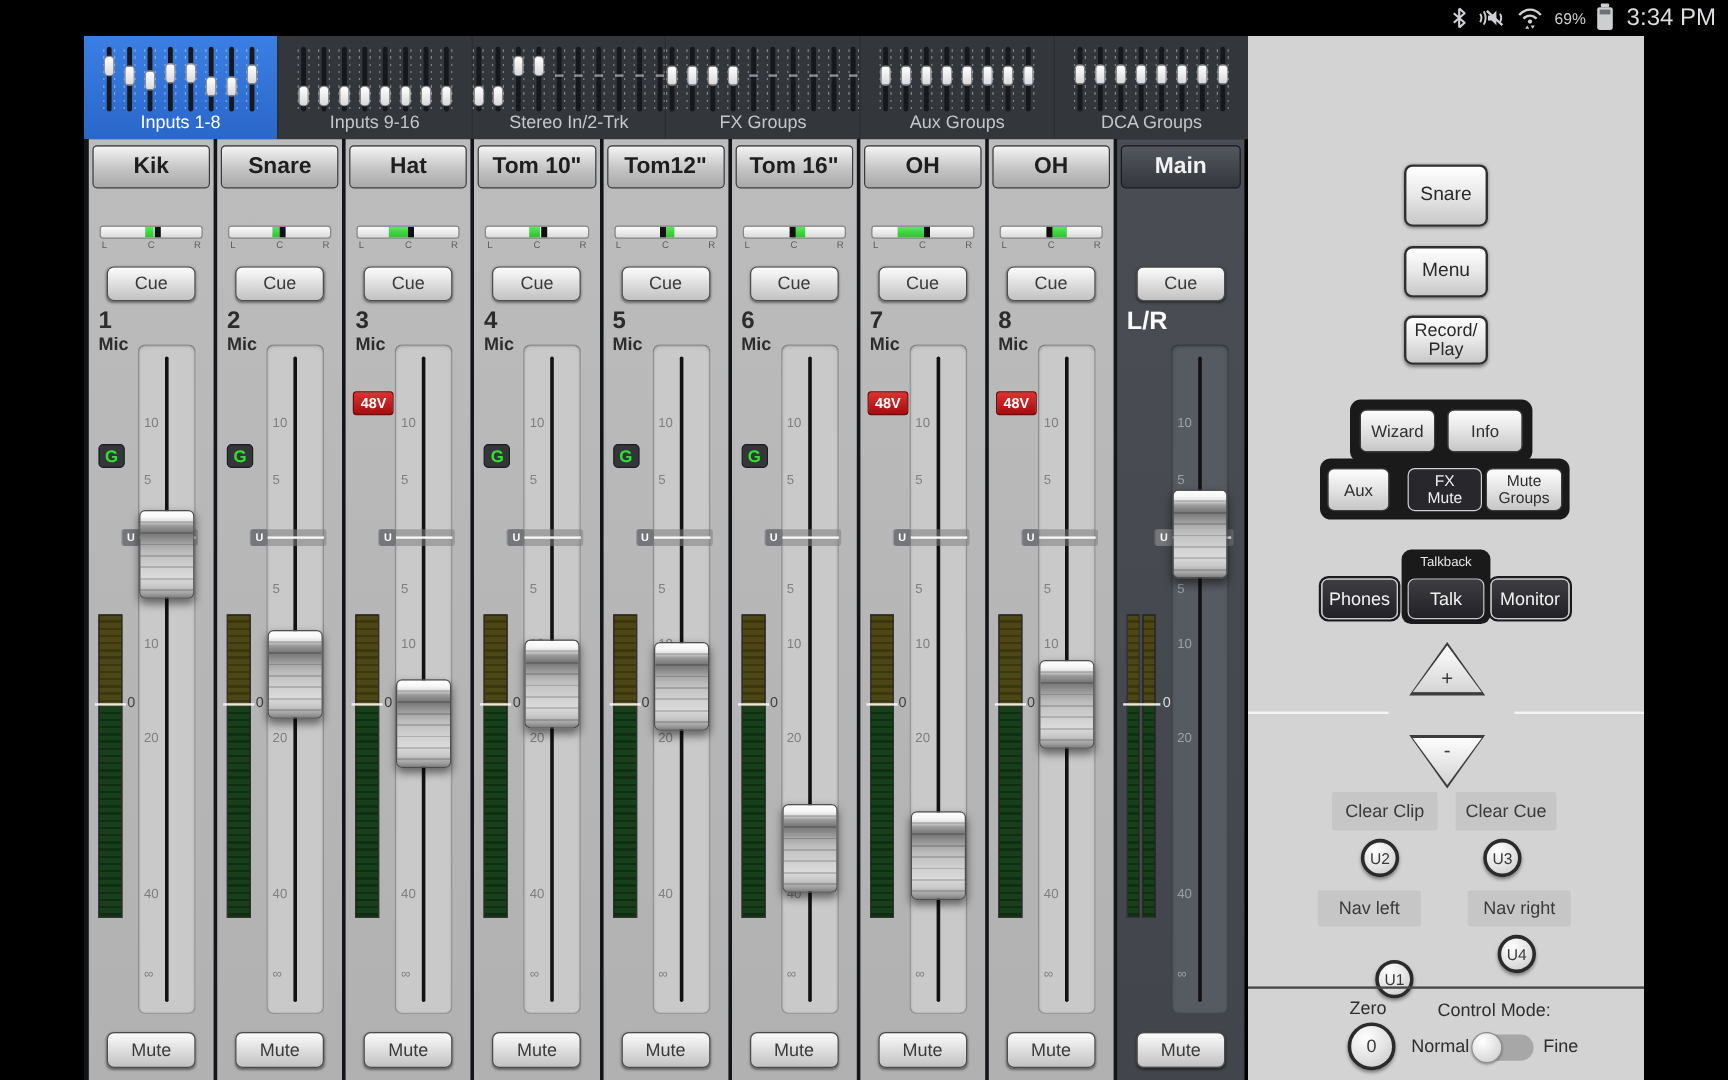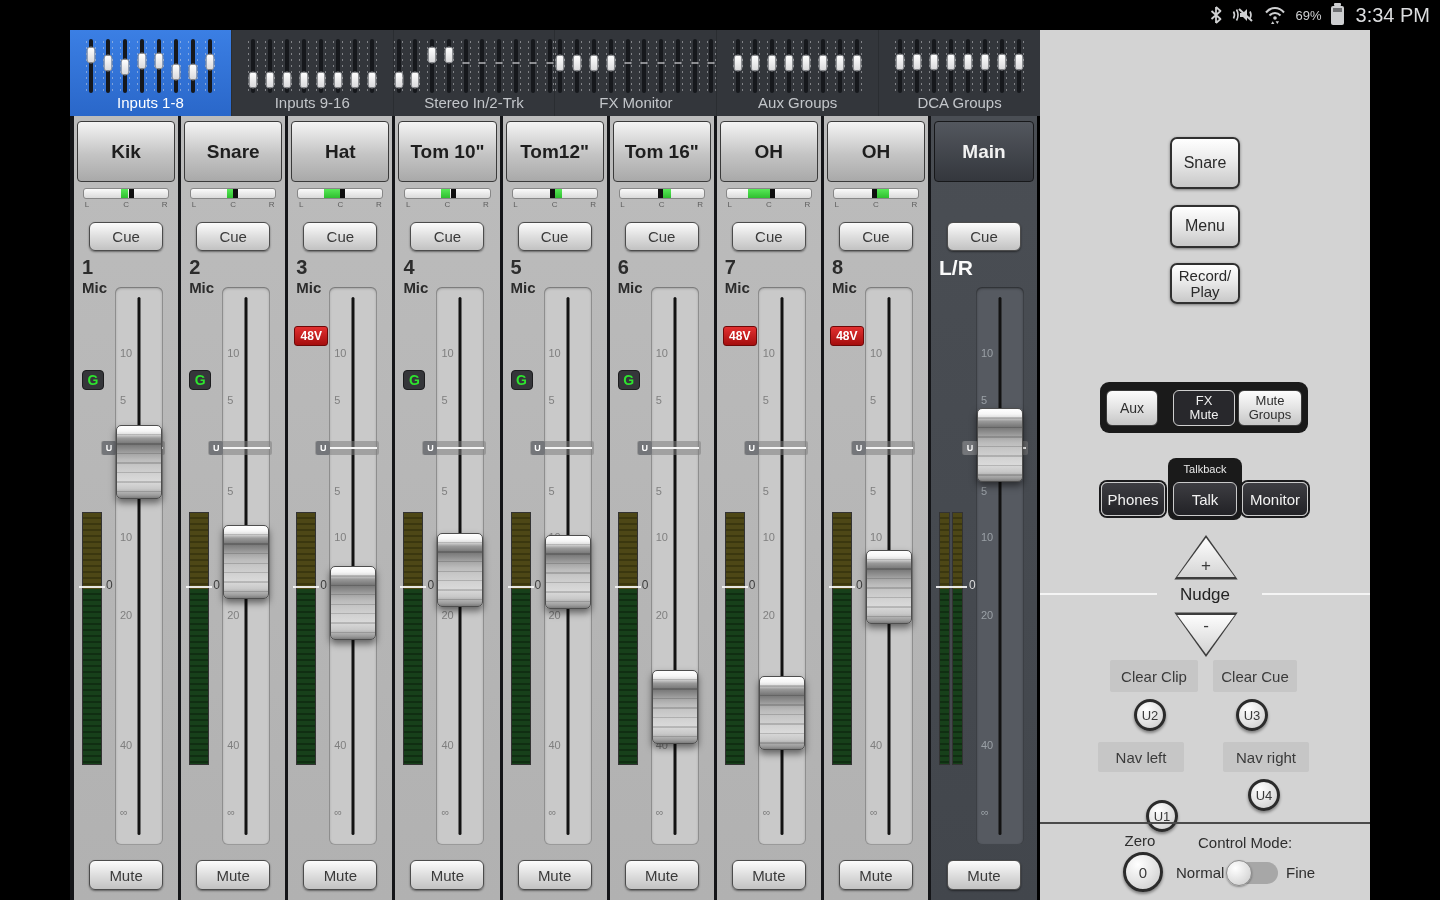--- a/index.html
+++ b/index.html
@@ -32,21 +32,21 @@
   .mf-knob { position:absolute; left:50%; transform:translate(-50%,-50%); width:9px; height:17px;
     background:linear-gradient(180deg,#ffffff,#d9d9db); border:1px solid #8e9094; border-radius:4px; }
   .mf-dash { position:absolute; left:50%; top:45%; transform:translate(-50%,-50%); width:7px; height:2px; background:rgba(235,235,238,.55); }
 
   
   #channels { position:absolute; left:70px; top:116px; width:862px; height:784px; background:#141518;
     display:flex; gap:3px; padding:0 4px; }
   .strip { position:relative; flex:1; background:linear-gradient(180deg,#bcbcbc,#b1b1b1); }
   #main-strip-host { position:absolute; left:931px; top:116px; width:106px; height:784px; background:linear-gradient(180deg,#4a4e54,#42464c); }
 
-  .ch-head { position:absolute; top:5px; left:3px; right:3px; height:61px; border-radius:4px;
+  .ch-head { position:absolute; top:5px; left:3px; right:3px; height:36px; border-radius:4px;
     background:linear-gradient(180deg,#f4f4f4,#c4c4c4 55%,#a9a9a9); border:1px solid #3a3a3a;
     display:flex; align-items:center; justify-content:center; font-size:19px; font-weight:600; color:#1e1e1e; cursor:pointer; }
   .main-head { background:linear-gradient(180deg,#53575e,#34373d); color:#f2f2f2; border-color:#17181a; }
 
   .pan-wrap { position:absolute; top:72px; left:9px; right:9px; height:24px; cursor:pointer; }
   .pan-track { position:relative; height:11px; background:linear-gradient(180deg,#fbfbfb,#dadada); border:1px solid #878787; border-radius:3px; overflow:hidden; }
   .pan-green { position:absolute; top:0; bottom:0; background:linear-gradient(180deg,#57e857,#2fbf2f); }
   .pan-marker { position:absolute; top:0; bottom:0; width:5px; background:#101010; }
   .pan-labels { position:relative; height:11px; font-size:8px; color:#5e5e5e; }
   .pan-labels .pl { position:absolute; top:1px; } .pl-l { left:2%; } .pl-c { left:50%; transform:translateX(-50%); } .pl-r { right:2%; }
@@ -366,21 +366,21 @@
           </div>
           <div class="mf">
             <div class="mf-track"></div>
             <div class="mf-dash"></div>
           </div>
           <div class="mf">
             <div class="mf-track"></div>
             <div class="mf-dash"></div>
           </div>
         </div>
-      <div class="tab-label">FX Monitor</div>
+      <div class="tab-label">FX Groups</div>
     </div>
     <div class="tab">
       <div class="minifaders">
           <div class="mf">
             <div class="mf-track"></div>
             <div class="mf-knob" style="top: 45%;"></div>
           </div>
           <div class="mf">
             <div class="mf-track"></div>
             <div class="mf-knob" style="top: 45%;"></div>
@@ -807,20 +807,24 @@
 
   <div id="panel">
 
     <div class="panel-btn" id="home-btn">Snare</div>
     <div class="panel-btn" id="menu-btn">Menu</div>
     <div class="panel-btn" id="recplay-btn">
       <span>Record/</span>
         <span>Play</span>
     </div>
 
+    <div class="cluster" id="cluster-top">
+      <div class="cl-btn" id="wizard-btn">Wizard</div>
+      <div class="cl-btn" id="info-btn">Info</div>
+    </div>
     <div class="cluster" id="cluster-bot">
       <div class="cl-btn" id="aux-btn">Aux</div>
       <div class="cl-btn" id="fxmute-btn">
         <span>FX</span>
           <span>Mute</span>
       </div>
       <div class="cl-btn" id="mutegroups-btn">
         <span>Mute</span>
           <span>Groups</span>
       </div>
@@ -831,21 +835,20 @@
     </div>
     <div class="dark-btn" id="phones-btn">Phones</div>
     <div class="dark-btn" id="talk-btn">Talk</div>
     <div class="dark-btn" id="monitor-btn">Monitor</div>
 
     <div class="tri" id="nudge-up">
       <div class="t-outer"></div>
         <div class="t-inner"></div>
       <div class="t-sign">+</div>
     </div>
-    <div id="nudge-label">Nudge</div>
     <div class="wdiv" id="wdiv-l"></div>
     <div class="wdiv" id="wdiv-r"></div>
     <div class="tri" id="nudge-down">
       <div class="t-outer"></div>
         <div class="t-inner"></div>
       <div class="t-sign">-</div>
     </div>
 
     <div class="flat-btn" id="clearclip-btn">Clear Clip</div>
     <div class="flat-btn" id="clearcue-btn">Clear Cue</div>

